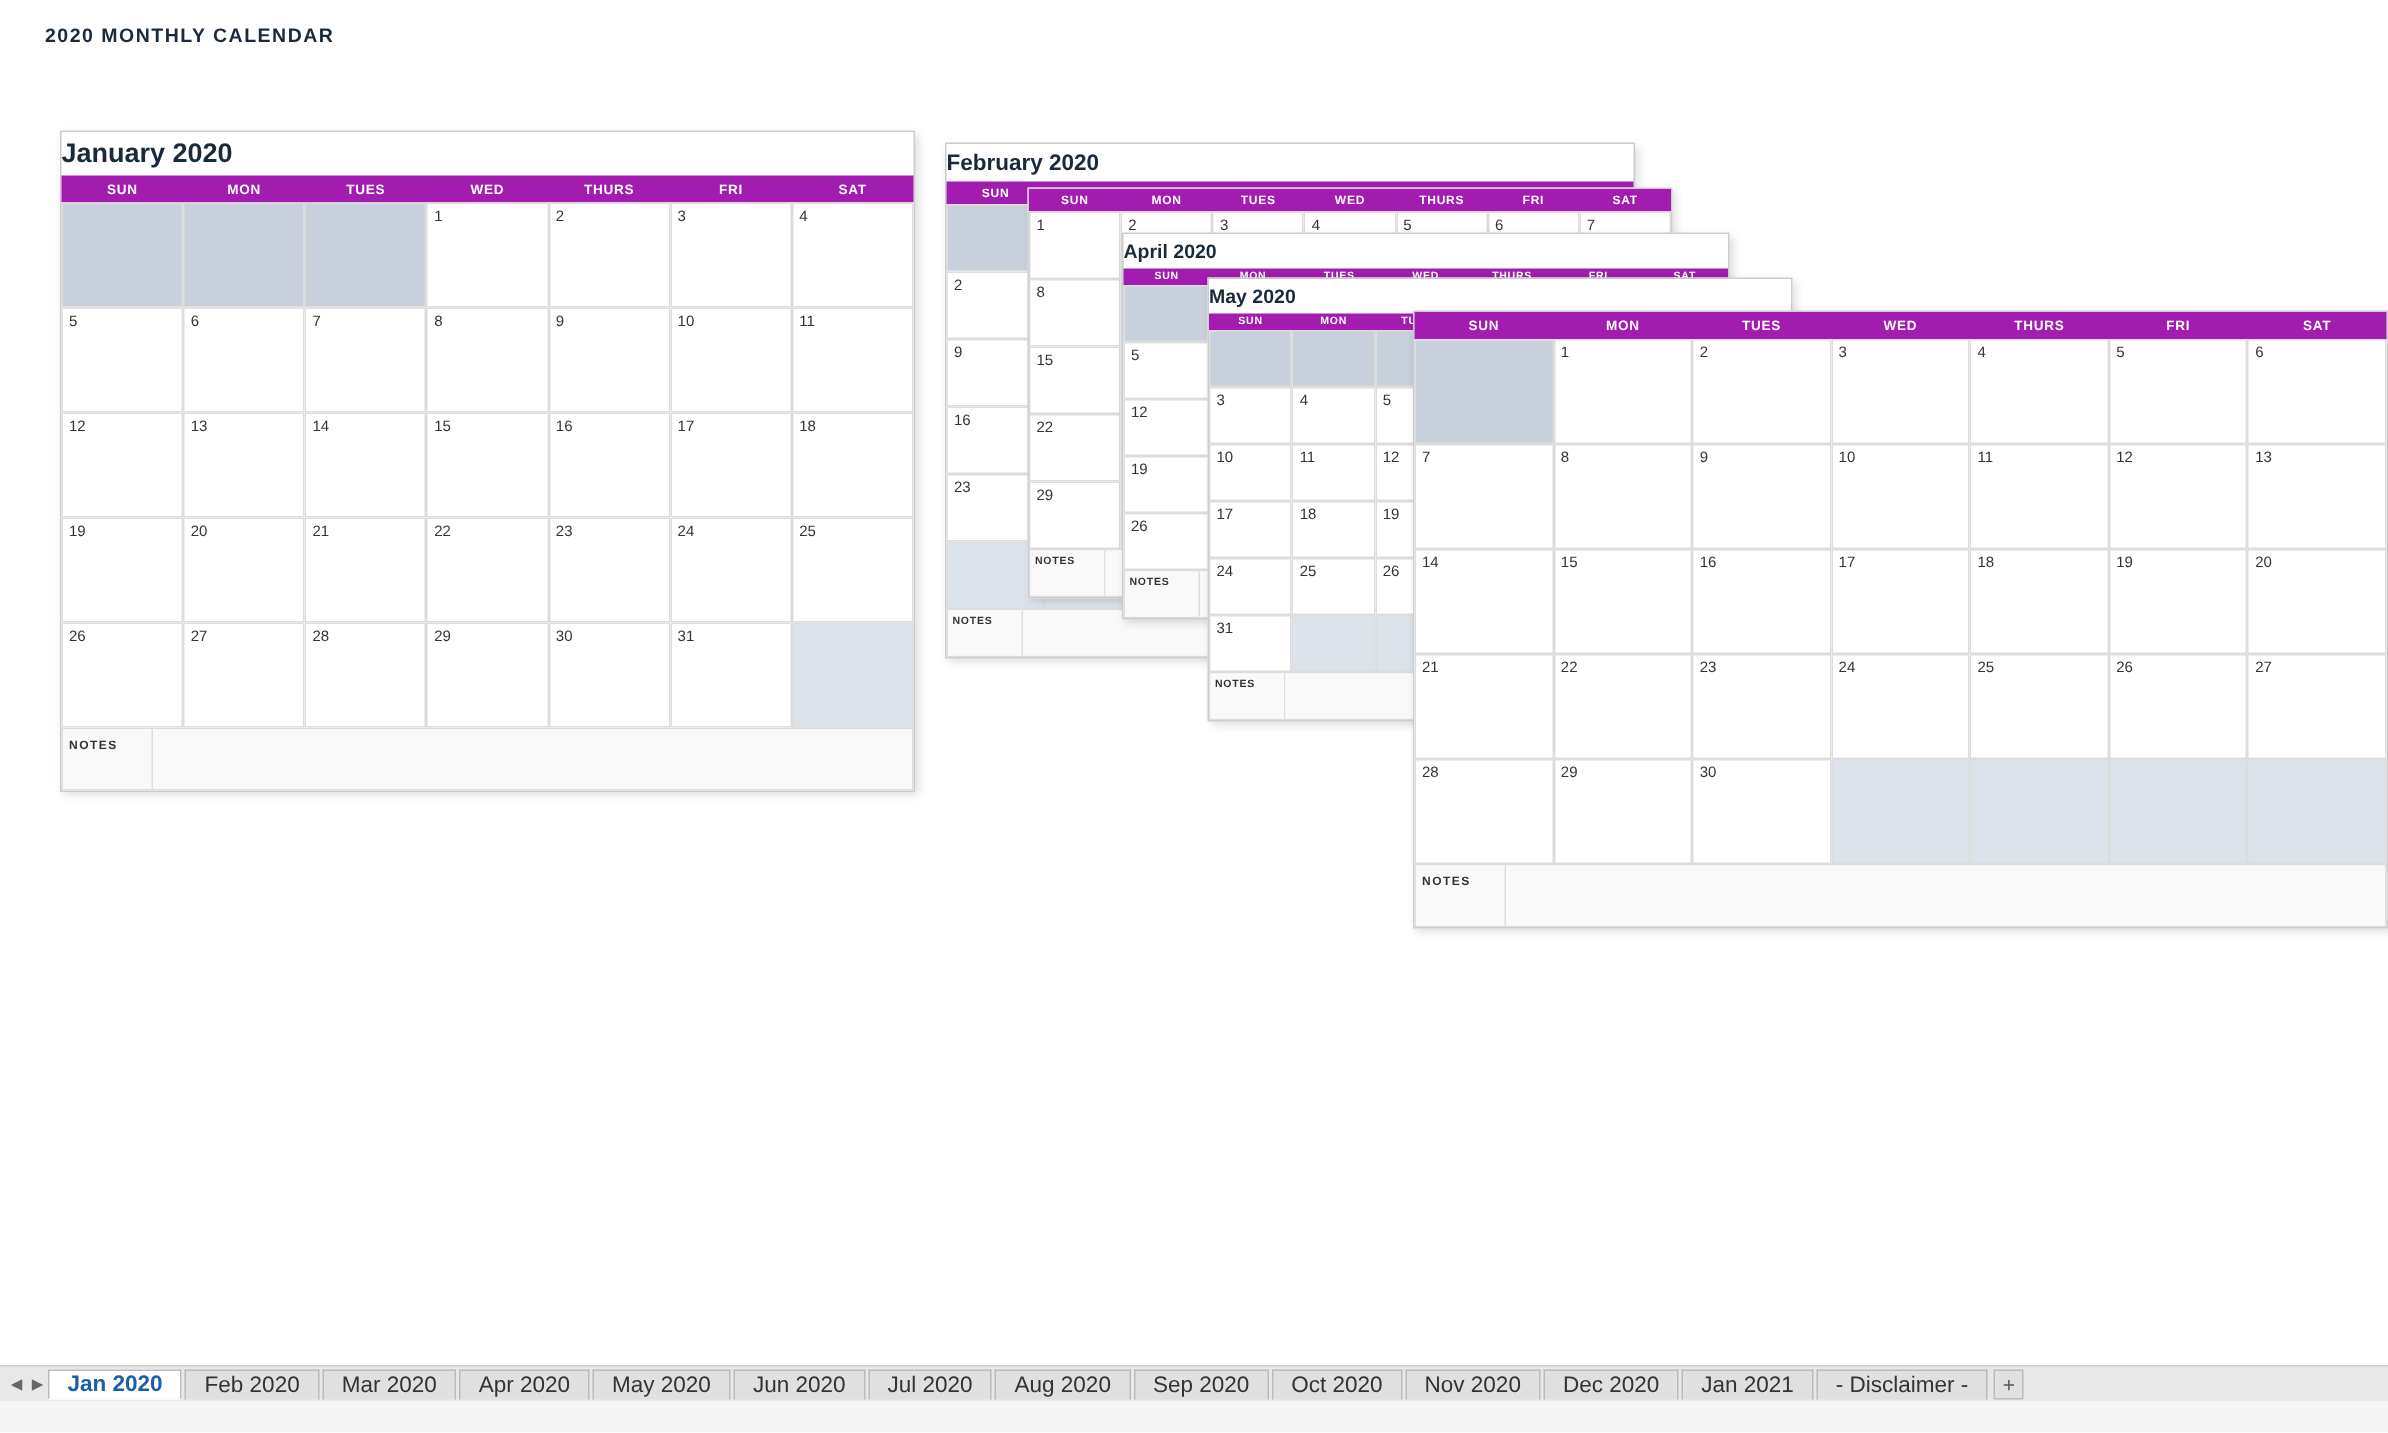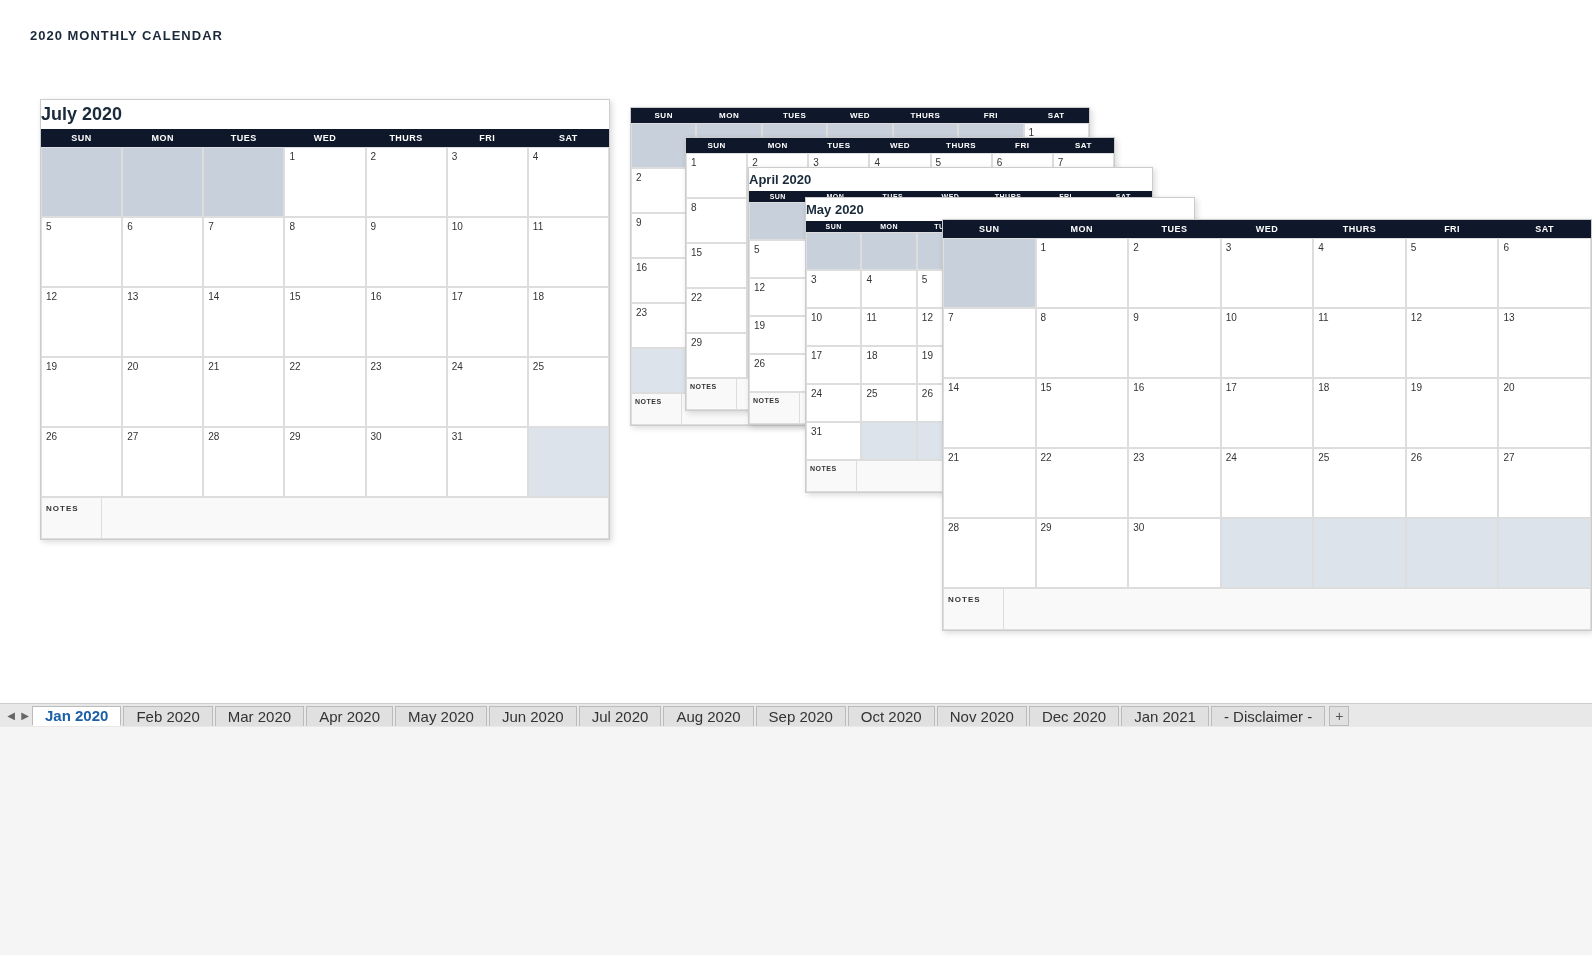--- a/index.html
+++ b/index.html
@@ -7,24 +7,24 @@
       font-family: Arial, sans-serif;
       background: #f5f5f5;
       overflow: hidden;
       width: 1592px;
       height: 955px;
     }
 
     .main-area {
       background: #ffffff;
       width: 1592px;
-      height: 703px;
+      height: 910px;
       overflow: hidden;
       position: relative;
-      padding: 28px 30px 10px 30px;
+      padding: 16px 30px 10px 30px;
     }
 
     .page-title {
       font-size: 13px;
       font-weight: 700;
       letter-spacing: 1px;
       color: #1a2a3a;
       margin-bottom: 6px;
     }
 
@@ -45,21 +45,21 @@
     .month-title {
       font-size: 18px;
       font-weight: bold;
       color: #1a2a3a;
       padding: 4px 0 4px 0;
     }
 
     .cal-header-row {
       display: grid;
       grid-template-columns: repeat(7, 1fr);
-      background: #0f172a;
+      background: #a21caf;
     }
 
     .cal-header-cell {
       color: white;
       font-size: 9px;
       font-weight: bold;
       text-align: center;
       padding: 4px 2px;
       letter-spacing: 0.5px;
     }
@@ -264,21 +264,21 @@
   </style>
 </head>
 <body>
 
 <div class="main-area">
   <div class="page-title">2020 MONTHLY CALENDAR</div>
 
   <div class="calendar-container">
 
     <div id="cal-jan" class="calendar-card">
-      <div class="month-title">July 2020</div>
+      <div class="month-title">January 2020</div>
       <div class="cal-header-row">
         <div class="cal-header-cell">SUN</div>
         <div class="cal-header-cell">MON</div>
         <div class="cal-header-cell">TUES</div>
         <div class="cal-header-cell">WED</div>
         <div class="cal-header-cell">THURS</div>
         <div class="cal-header-cell">FRI</div>
         <div class="cal-header-cell">SAT</div>
       </div>
       <div class="cal-grid">
@@ -385,20 +385,21 @@
           </div>
         <div class="cal-cell light-shaded"></div>
       </div>
       <div class="notes-row">
         <div class="notes-label">NOTES</div>
         <div class="notes-content"></div>
       </div>
     </div>
 
     <div id="cal-feb" class="calendar-card small">
+      <div class="month-title">February 2020</div>
       <div class="cal-header-row">
         <div class="cal-header-cell">SUN</div>
         <div class="cal-header-cell">MON</div>
         <div class="cal-header-cell">TUES</div>
         <div class="cal-header-cell">WED</div>
         <div class="cal-header-cell">THURS</div>
         <div class="cal-header-cell">FRI</div>
         <div class="cal-header-cell">SAT</div>
       </div>
       <div class="cal-grid">

